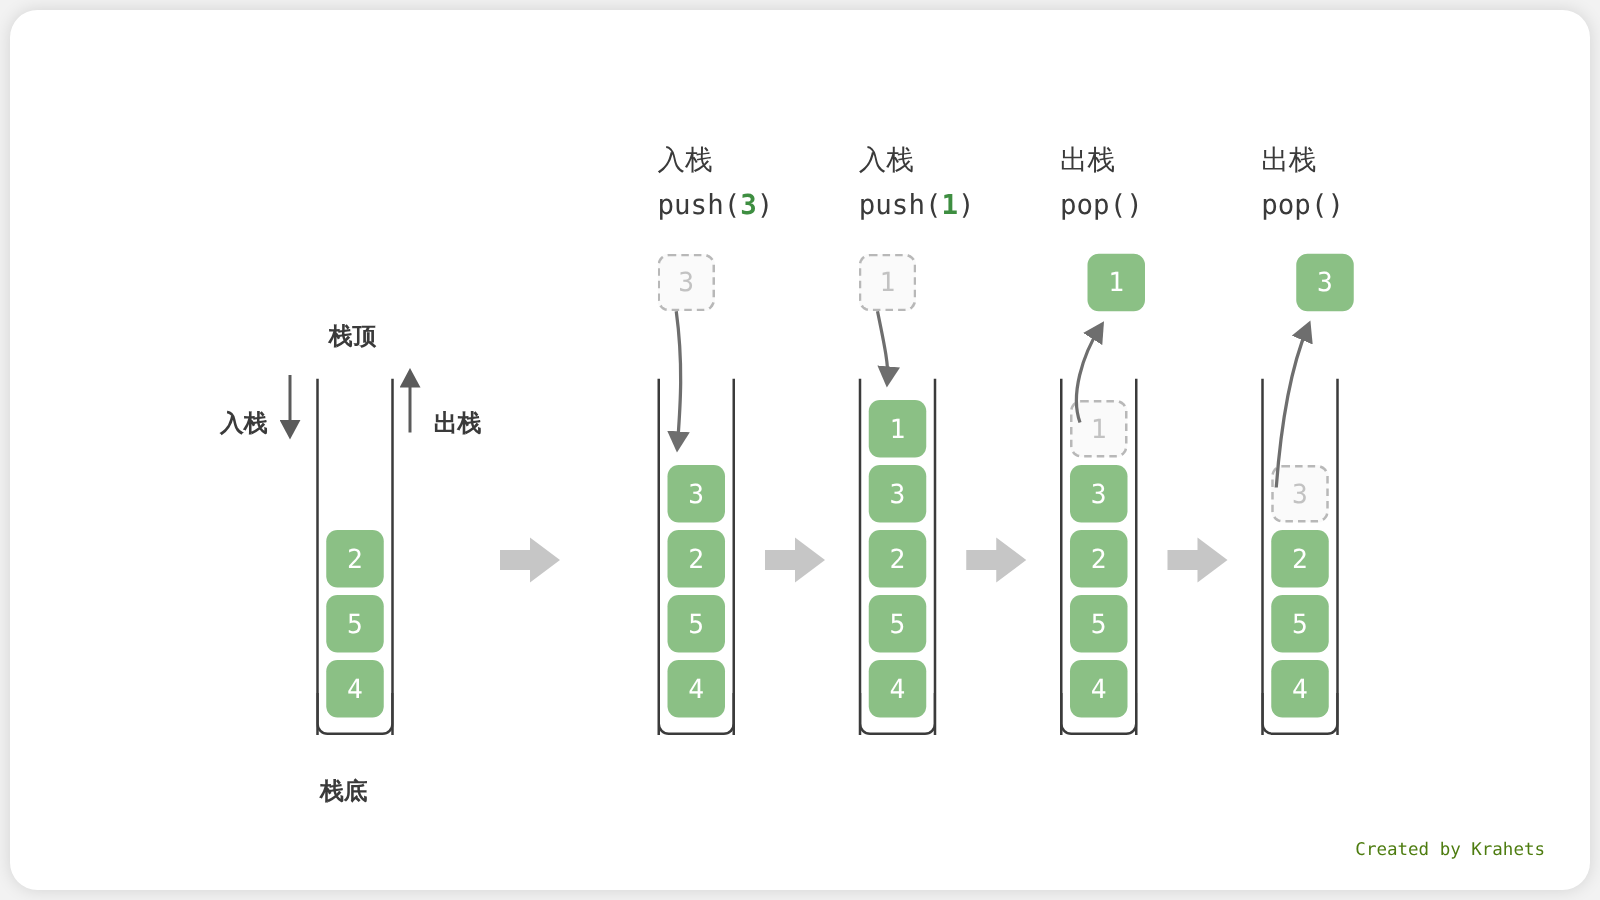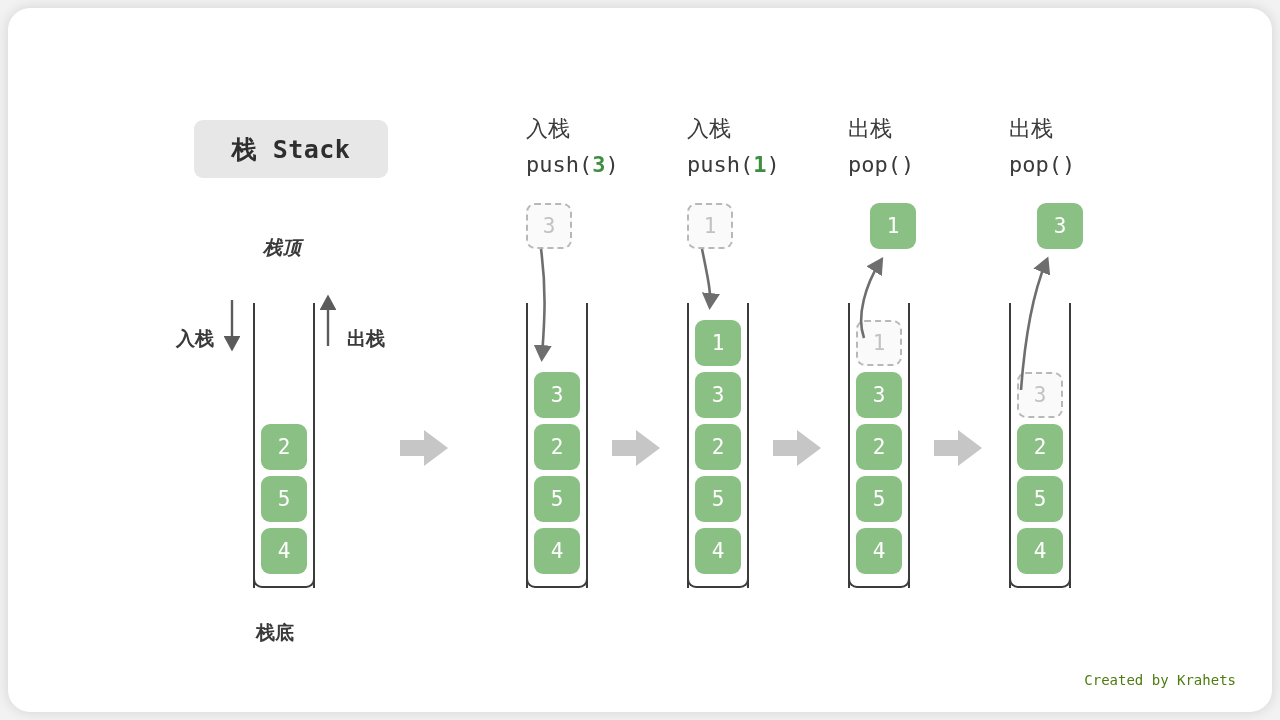--- a/index.html
+++ b/index.html
@@ -132,25 +132,22 @@
     color: #4d7c0f;
     white-space: nowrap;
   }
 </style>
 </head>
 <body>
 
 <div id="page">
   <div id="card">
 
-    <div id="title-badge">
-      <span class="t">栈 Stack</span>
-    </div>
-
-    <div class="cjk-bold" style="left:255px; top:227px;font-style:italic;">栈顶</div>
+
+    <div class="cjk-bold" style="left:255px; top:248px;">栈顶</div>
 
     <div class="cjk-bold" style="left:168px; top:318px;">入栈</div>
 
     <div class="cjk-bold" style="left:339px; top:318px;">出栈</div>
 
     <div class="cjk-bold" style="left:248px; top:612px;">栈底</div>
 
     <div class="stack" style="left:245px; top:295px;">
       <div class="wall-l"></div>
       <div class="wall-r"></div>

